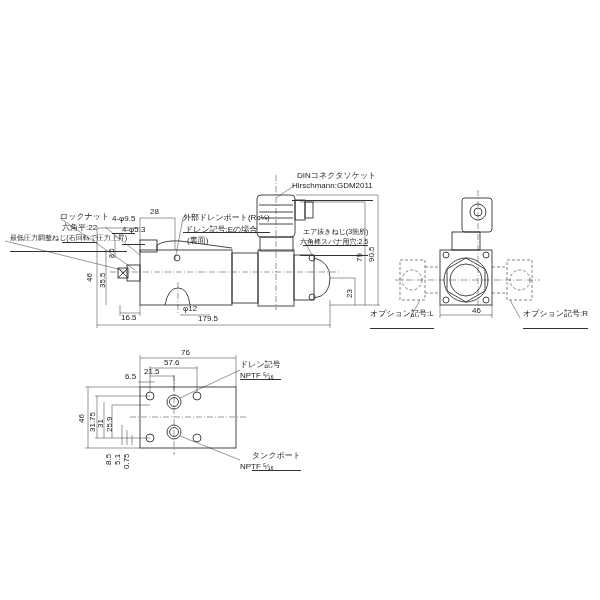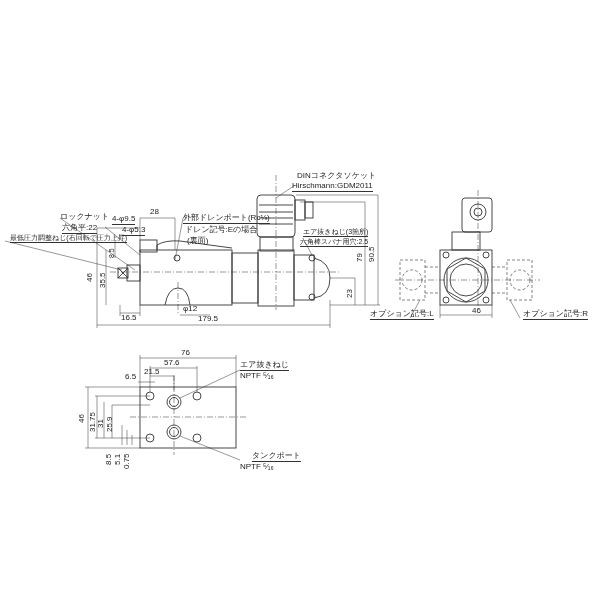--- a/index.html
+++ b/index.html
@@ -1,21 +1,21 @@
 <!DOCTYPE html>
 <html><head>
 <meta charset="utf-8">
 <style>
   html, body { margin:0; padding:0; background:#ffffff; }
   body { width:600px; height:600px; position:relative; overflow:hidden; font-family:"DejaVu Sans", sans-serif; }
   #drawing { position:absolute; left:0; top:0; width:600px; height:600px; }
   .lbl { position:absolute; font-family:"Liberation Sans", sans-serif; color:#222; white-space:nowrap; line-height:1; }
   .s7 { font-size:7px; }
   .s8 { font-size:8px; }
-  .ul { border-bottom:0.8px solid #333; padding-bottom:1px; }
+  .ul { border-bottom:0.8px solid #333; padding-bottom:10px; }
   .vert { transform:rotate(-90deg); transform-origin:left top; }
   .box { position:absolute; border:0.9px solid #333; padding:2px 4px; font-family:"Liberation Sans", sans-serif; font-size:8px; color:#222; line-height:1.25; }
 </style>
 </head>
 <body>
 
 <div id="drawing">
 
   <svg width="600" height="600" viewBox="0 0 600 600" style="position:absolute;left:0;top:0">
     <g fill="none" stroke="#333" stroke-width="0.9">
@@ -195,17 +195,17 @@
   <span class="lbl s8" style="left:164px;top:359px">57.6</span>
   <span class="lbl s8" style="left:144px;top:368px">21.5</span>
   <span class="lbl s8" style="left:125px;top:373px">6.5</span>
   <span class="lbl s8 vert" style="left:78px;top:423px">46</span>
   <span class="lbl s8 vert" style="left:89px;top:432px">31.75</span>
   <span class="lbl s8 vert" style="left:97px;top:428px">31</span>
   <span class="lbl s8 vert" style="left:106px;top:432px">25.9</span>
   <span class="lbl s8 vert" style="left:105px;top:465px">8.5</span>
   <span class="lbl s8 vert" style="left:114px;top:465px">5.1</span>
   <span class="lbl s8 vert" style="left:123px;top:469px">0.75</span>
-  <span class="lbl s8 ul" style="left:240px;top:361px">エア抜きねじ</span>
+  <span class="lbl s8 ul" style="left:240px;top:361px">ドレン記号</span>
   <span class="lbl s8" style="left:240px;top:372px">NPTF ⁵⁄₁₆</span>
   <span class="lbl s8 ul" style="left:252px;top:452px">タンクポート</span>
   <span class="lbl s8" style="left:240px;top:463px">NPTF ⁵⁄₁₆</span>
 </div>
 
 </body></html>

